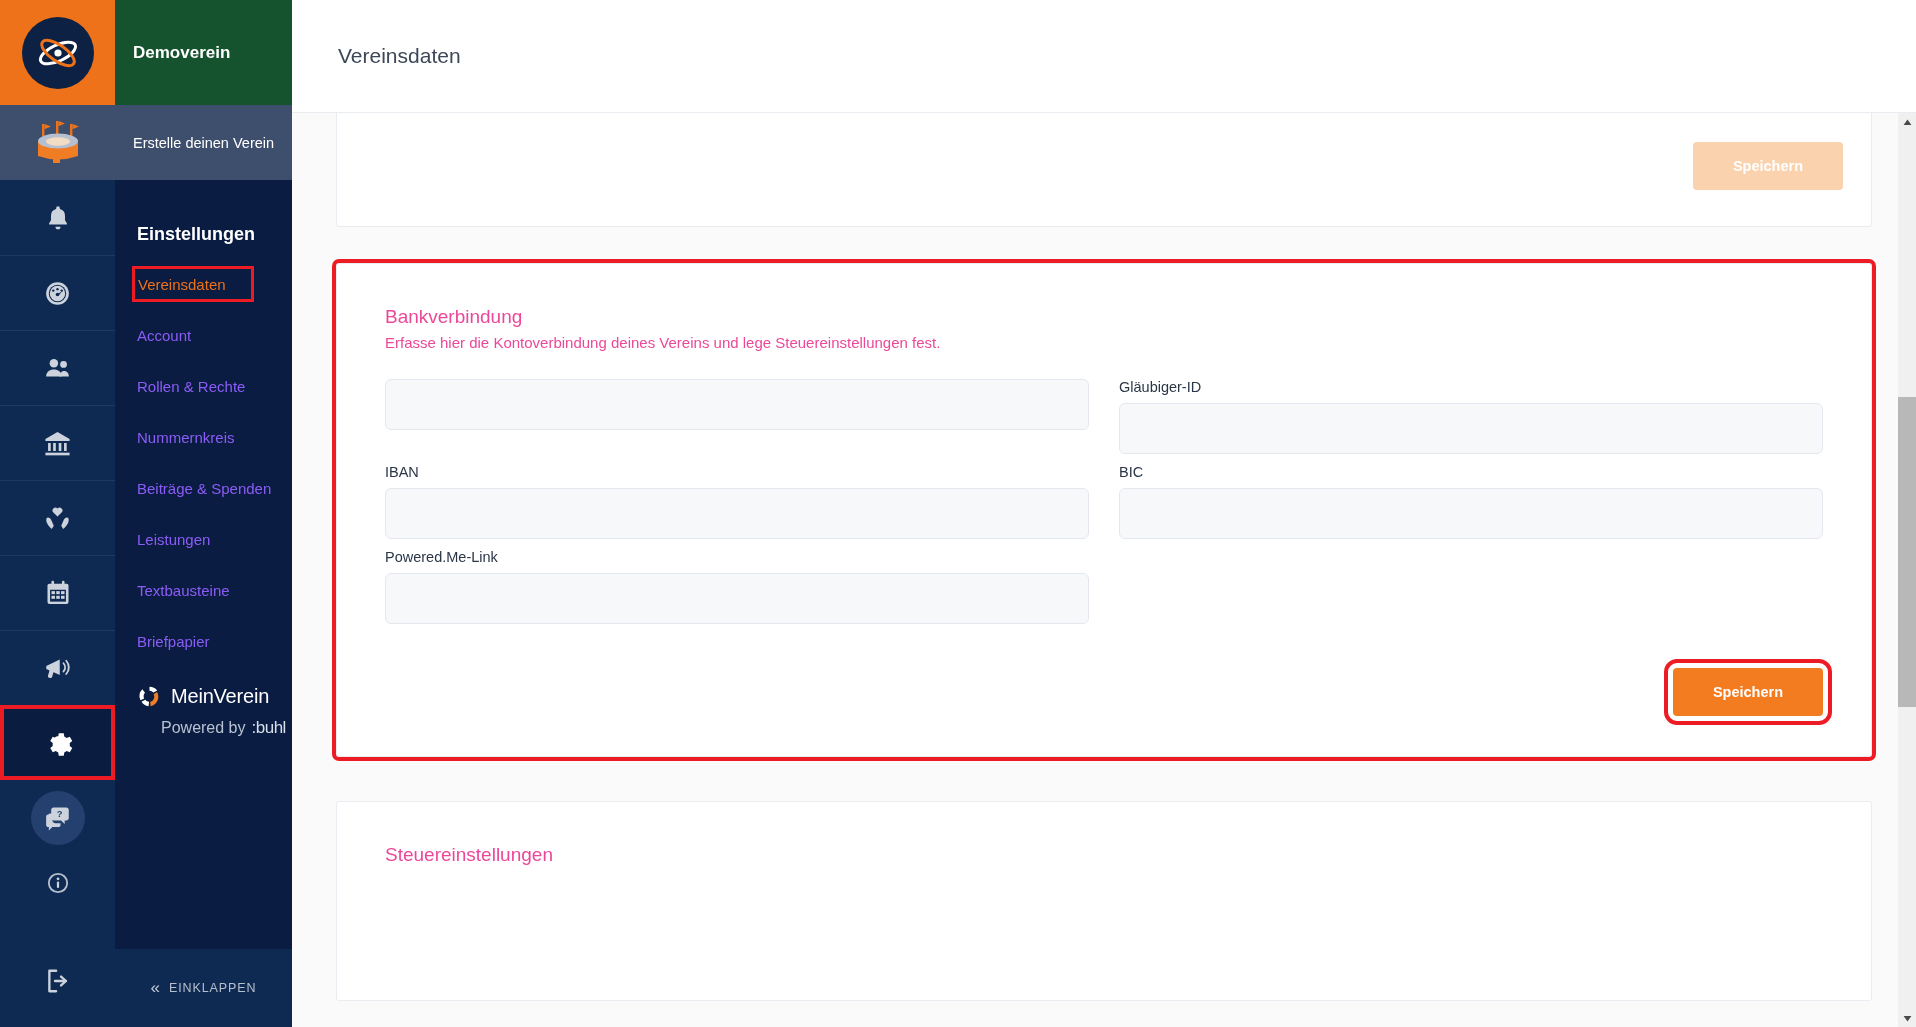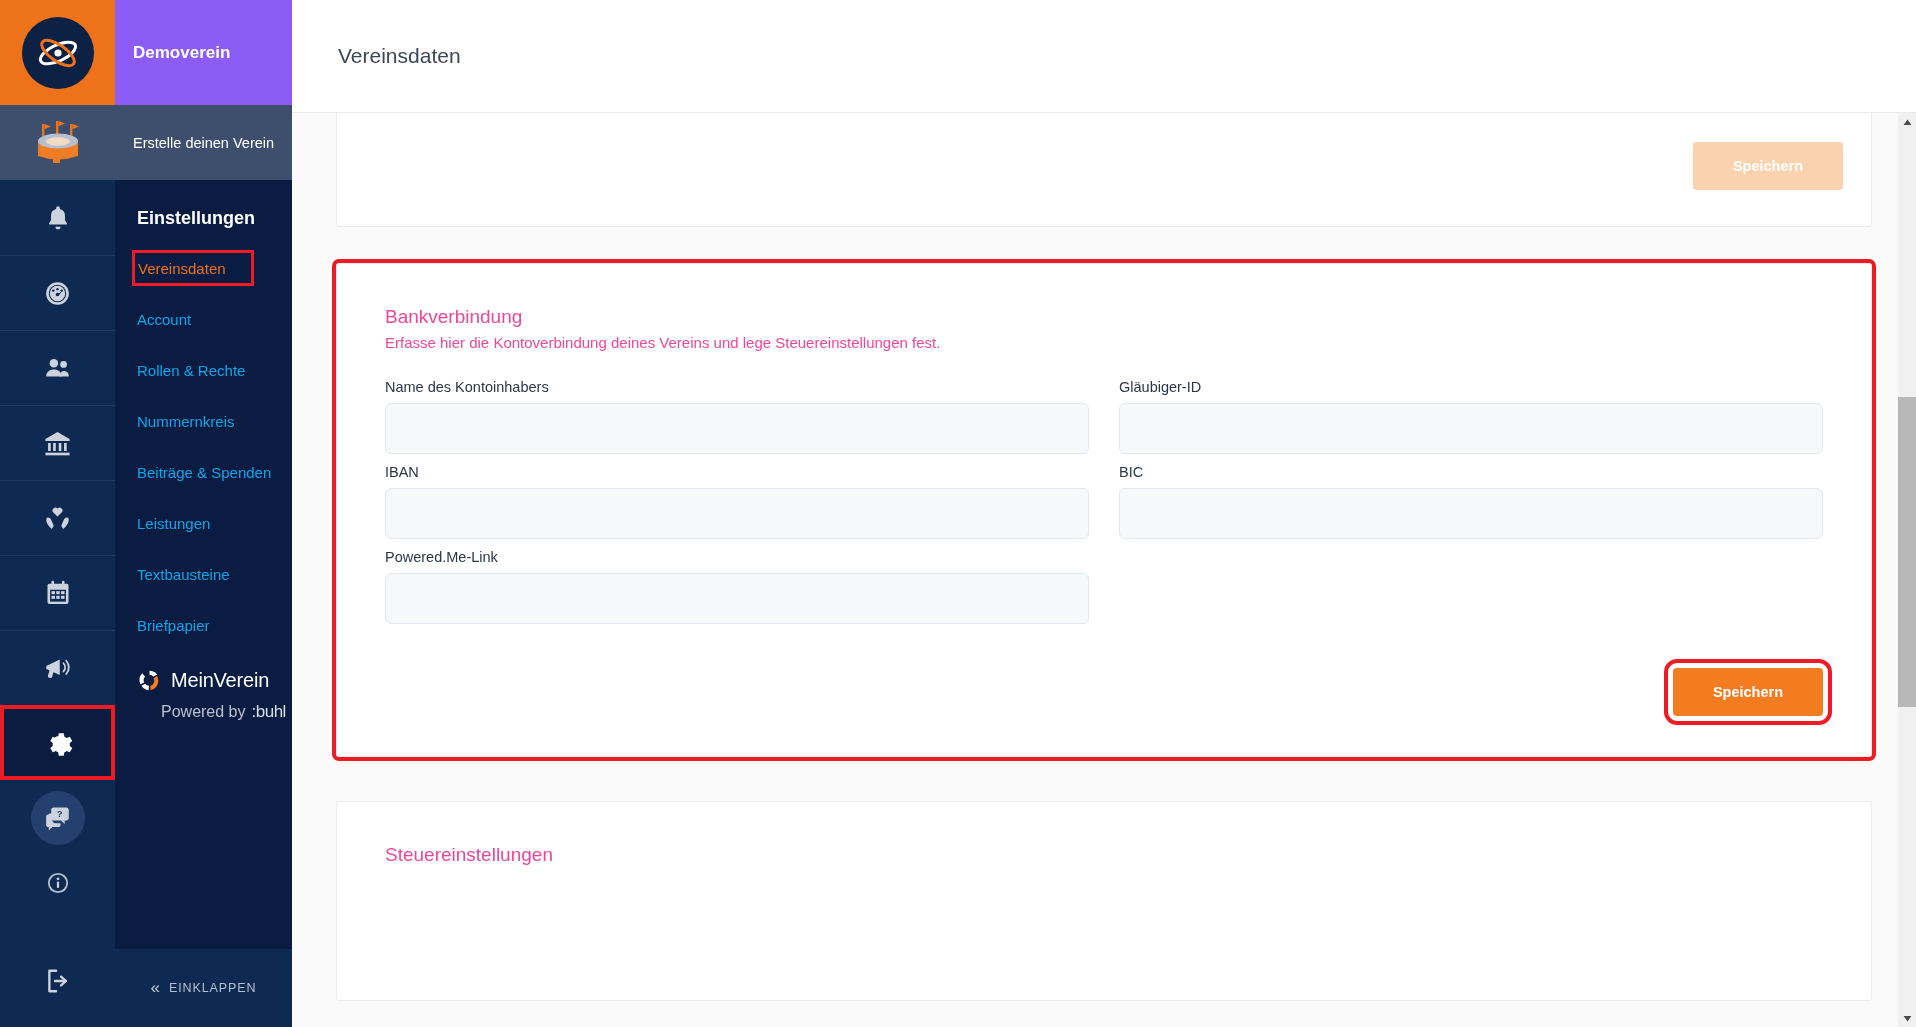--- a/index.html
+++ b/index.html
@@ -44,39 +44,39 @@
     display: flex; align-items: center; justify-content: center;
   }
   .rail-spacer { flex: 1; }
 
   
   .submenu {
     width: 177px; height: 1027px; background: #0a1c42;
     display: flex; flex-direction: column; flex: none; position: relative;
   }
   .sub-logo {
-    height: 105px; background: #8b5cf6; display: flex; align-items: center; flex: none;
+    height: 105px; background: #14532d; display: flex; align-items: center; flex: none;
   }
   .sub-logo-text {
     color: #ffffff; font-size: 17px; font-weight: bold; padding-left: 18px;
   }
   .sub-stadium {
     height: 75px; background: #3e4f6d; display: flex; align-items: center; flex: none;
   }
   .sub-stadium-text {
     color: #ffffff; font-size: 14.5px; font-weight: normal; padding-left: 18px;
     white-space: nowrap;
   }
-  .sub-body { flex: 1; padding-top: 28px; position: relative; }
+  .sub-body { flex: 1; padding-top: 44px; position: relative; }
   .sub-heading {
     color: #ffffff; font-size: 18px; font-weight: bold;
     padding-left: 22px; margin-bottom: 22px;
   }
   .sub-item {
-    color: #0ea5e9; font-size: 15px; padding: 0 22px;
+    color: #8b5cf6; font-size: 15px; padding: 0 22px;
     height: 34px; display: flex; align-items: center; cursor: pointer;
     margin-bottom: 17px; white-space: nowrap;
   }
   .sub-item.selected {
     color: #ed7219;
     outline: 3px solid #ed1c24; outline-offset: -2px;
     margin-left: 18px; margin-right: 40px; padding-left: 5px; width: 120px;
   }
   .brand-block { margin-top: 26px; padding-left: 22px; }
   .brand-row { display: flex; align-items: center; gap: 9px; }
@@ -393,21 +393,20 @@
 
         <button class="btn btn-save-disabled">Speichern</button>
       </div>
 
       <div class="card card-bank">
         <div class="card-h2">Bankverbindung</div>
         <div class="card-sub">Erfasse hier die Kontoverbindung deines Vereins und lege Steuereinstellungen fest.</div>
 
         <div class="form-grid">
           <div class="field">
-            <label class="field-label">Name des Kontoinhabers</label>
             <input class="field-input" type="text" value="" style="">
           </div>
           <div class="field">
             <label class="field-label">Gläubiger-ID</label>
             <input class="field-input" type="text" value="" style="">
           </div>
           <div class="field">
             <label class="field-label">IBAN</label>
             <input class="field-input" type="text" value="" style="">
           </div>

